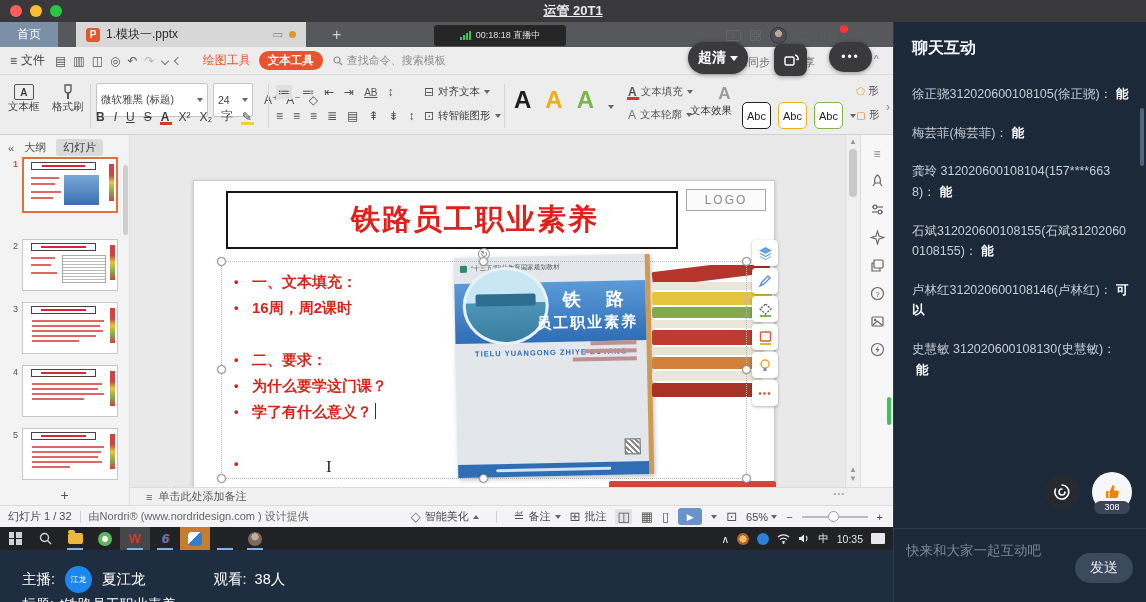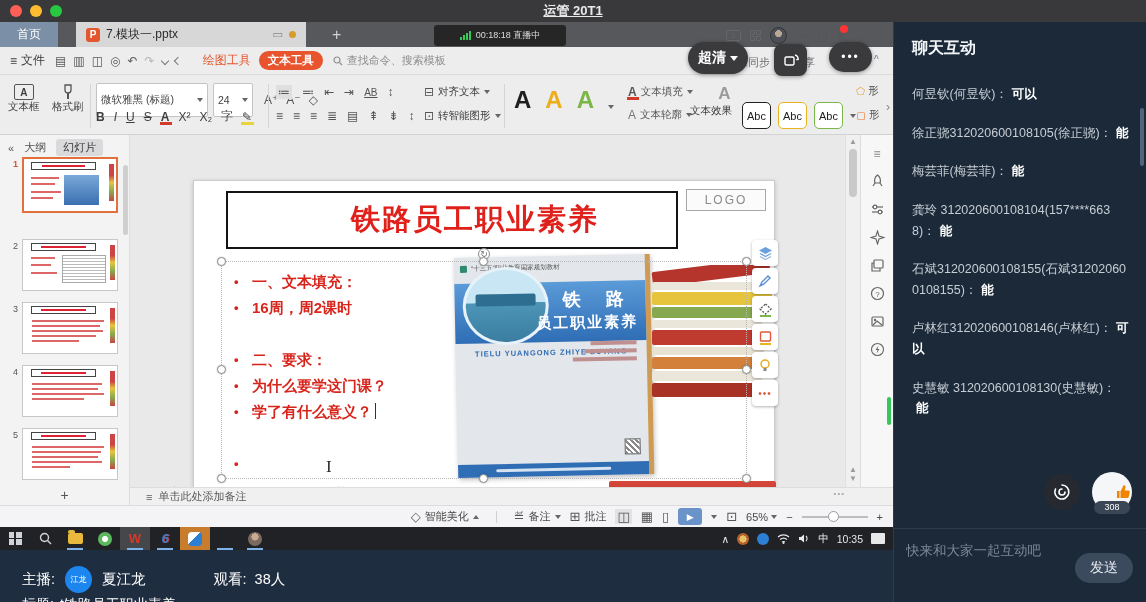--- a/index.html
+++ b/index.html
@@ -201,21 +201,21 @@
 
   
   .chat{position:absolute;left:893px;top:22px;width:253px;height:580px;background:#1b2938;border-left:1px solid #2c3c4e;}
   .chat-head{padding:16px 0 0 18px;color:#f2f5f8;font-size:16px;font-weight:bold;}
   .chat-msgs{position:absolute;left:18px;top:62px;width:218px;display:flex;flex-direction:column;gap:18px;}
   .msg{font-size:12.5px;line-height:1.65;color:#c6cdd4;word-break:break-all;}
   .msg b{color:#fff;margin-left:4px;font-weight:bold;}
   .chat-scroll{position:absolute;right:2px;top:86px;width:4px;height:58px;background:#53637a;border-radius:2px;}
   .chat-btns{position:absolute;right:14px;top:450px;display:flex;align-items:center;gap:12px;}
   .loop-btn{width:36px;height:36px;border-radius:50%;background:#262a30;display:flex;align-items:center;justify-content:center;}
-  .like-btn{width:40px;height:40px;border-radius:50%;background:#f4f6f8;position:relative;display:flex;align-items:center;justify-content:flex-end;}
+  .like-btn{width:40px;height:40px;border-radius:50%;background:#f4f6f8;position:relative;display:flex;align-items:center;justify-content:center;}
   .like-badge{position:absolute;left:2px;bottom:-2px;width:36px;height:13px;background:#3a4556;border-radius:7px;color:#fff;font-size:9px;text-align:center;line-height:13px;}
   .chat-input{position:absolute;left:0;top:506px;width:253px;height:74px;border-top:1px solid rgba(255,255,255,.09);}
   .chat-field{position:absolute;left:12px;top:14px;width:150px;background:transparent;border:none;outline:none;color:#dfe5ea;font-size:13.5px;font-family:inherit;}
   .chat-field::placeholder{color:#7d8894;}
   .send-btn{position:absolute;right:14px;top:24px;width:58px;height:30px;border-radius:16px;background:#3c4a5e;color:#e6ebf0;font-size:14px;display:flex;align-items:center;justify-content:center;}
 
   svg{display:block;}
 </style>
 </head>
 <body>
@@ -228,21 +228,21 @@
   </div>
   <span class="win-title">运管 20T1</span>
 </div>
 
 <div class="left-region">
 
   <div class="tabstrip">
     <div class="tab-home">首页</div>
     <div class="tab-doc">
       <span class="wps-ic">P</span>
-      <span>7.模块一.pptx</span>
+      <span>1.模块一.pptx</span>
       <span class="mon-ic">▭</span>
       <span class="dot-unsaved"></span>
     </div>
     <div class="tab-plus">+</div>
     <div class="live-badge">
       <span class="bars">
           <i></i>
           <i></i>
           <i></i>
           <i></i>
@@ -687,20 +687,25 @@
   <div class="notesrow">
     <div class="notes-left">+</div>
     <div class="notes-main">
       <span>≡</span>
       <span>单击此处添加备注</span>
     </div>
     <span class="notes-ooo">•••</span>
   </div>
 
   <div class="statusrow">
+    <div class="st-left">
+      <span>幻灯片 1 / 32</span>
+      <span class="sep"></span>
+      <span style="color:#666;">由Nordri® (www.nordridesign.com ) 设计提供</span>
+    </div>
     <div class="st-right">
       <span style="display:flex;align-items:center;gap:4px;">
         <span class="view-ic">◇</span>
         <span>智能美化</span>
           <span class="tri-up"></span>
       </span>
       <span class="sep"></span>
       <span style="display:flex;align-items:center;gap:4px;">
         <span class="view-ic">≝</span>
         <span>备注</span>
@@ -799,21 +804,20 @@
     <div class="srow2">
       <span>标题:</span>
       <span>t铁路员工职业素养</span>
     </div>
   </div>
 </div>
 
 <div class="chat">
   <div class="chat-head">聊天互动</div>
   <div class="chat-msgs">
-    <div class="msg"><span>何昱钦(何昱钦)：</span><b>可以</b></div>
     <div class="msg"><span>徐正骁312020600108105(徐正骁)：</span><b>能</b></div>
     <div class="msg"><span>梅芸菲(梅芸菲)：</span><b>能</b></div>
     <div class="msg"><span>龚玲 312020600108104(157****6638)：</span><b>能</b></div>
     <div class="msg"><span>石斌312020600108155(石斌312020600108155)：</span><b>能</b></div>
     <div class="msg"><span>卢林红312020600108146(卢林红)：</span><b>可以</b></div>
     <div class="msg"><span>史慧敏 312020600108130(史慧敏)：</span><b>能</b></div>
   </div>
   <div class="chat-scroll"></div>
 
   <div class="chat-btns">

